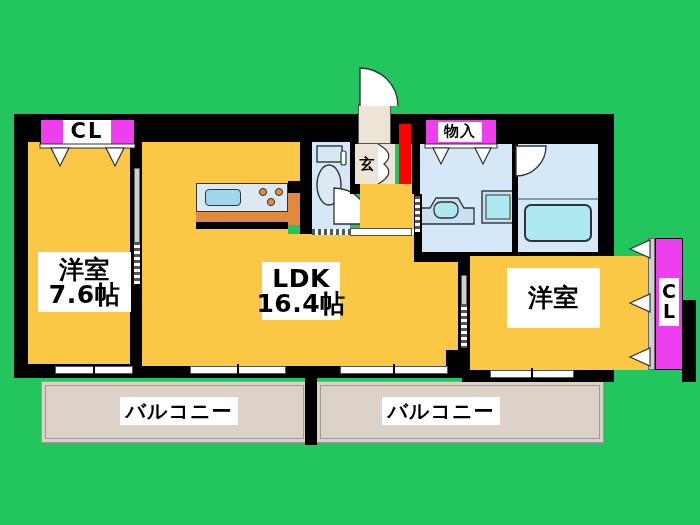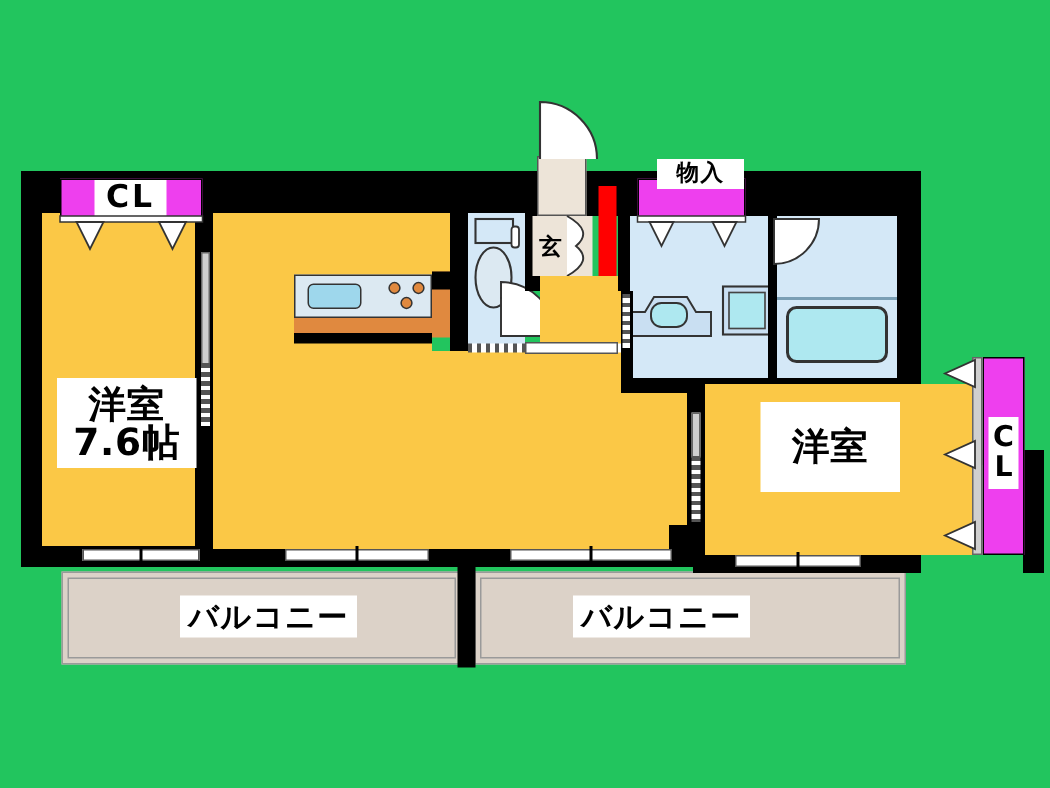--- a/index.html
+++ b/index.html
@@ -90,20 +90,24 @@
 
   <div class="abs slider" style="left:55px;top:366px;width:78px;height:8px;"></div>
   <div class="abs" style="left:93px;top:364px;width:2px;height:12px;background:#000;"></div>
 
   <div class="abs room" style="left:142px;top:142px;width:159px;height:52px;"></div>
   <div class="abs room" style="left:142px;top:142px;width:146px;height:224px;"></div>
   <div class="abs room" style="left:142px;top:292px;width:318px;height:74px;"></div>
   <div class="abs room" style="left:288px;top:255px;width:172px;height:111px;"></div>
   <div class="abs room" style="left:288px;top:234px;width:130px;height:40px;"></div>
 
+  <div class="lbl lbl-ldk" style="left:262px;top:262px;width:78px;height:58px;">
+    <span>LDK</span>
+    <span>16.4帖</span>
+  </div>
 
   <div class="abs counter" style="left:196px;top:211px;width:92px;height:14px;"></div>
   <div class="abs counter" style="left:288px;top:181px;width:13px;height:44px;"></div>
   <div class="abs sinkbody" style="left:196px;top:183px;width:92px;height:29px;"></div>
   <div class="abs glass" style="left:205px;top:189px;width:36px;height:17px;border-radius:4px;"></div>
   <svg class="abs" style="left:255px;top:186px;width:34px;height:24px;">
     <circle cx="8" cy="6" r="3.6" fill="#E0893F" stroke="#333" stroke-width="1"></circle>
     <circle cx="24" cy="6" r="3.6" fill="#E0893F" stroke="#333" stroke-width="1"></circle>
     <circle cx="16" cy="16" r="3.6" fill="#E0893F" stroke="#333" stroke-width="1"></circle>
   </svg>
@@ -134,21 +138,21 @@
   </svg>
   <div class="abs redbox" style="left:399px;top:124px;width:12px;height:60px;"></div>
 
   <div class="abs room" style="left:360px;top:184px;width:58px;height:70px;"></div>
   <div class="abs wall" style="left:412px;top:142px;width:12px;height:52px;"></div>
   <div class="abs dot-seam-h" style="left:312px;top:229px;width:104px;height:6px;"></div>
   <div class="abs slider" style="left:350px;top:228px;width:62px;height:8px;"></div>
 
   <div class="abs water" style="left:420px;top:144px;width:96px;height:110px;"></div>
   <div class="abs cl" style="left:425px;top:119px;width:72px;height:26px;"></div>
-  <div class="abs lbl lbl-sm" style="left:438px;top:106px;width:58px;height:20px;">物入</div>
+  <div class="abs lbl lbl-sm" style="left:438px;top:122px;width:44px;height:20px;">物入</div>
   <svg class="abs" style="left:425px;top:144px;width:72px;height:20px;">
     <rect x="0" y="0" width="72" height="4" fill="#ffffff" stroke="#333" stroke-width="1"></rect>
     <polygon points="8,4 24,4 16,20" fill="#ffffff" stroke="#333" stroke-width="1.2"></polygon>
     <polygon points="50,4 66,4 58,20" fill="#ffffff" stroke="#333" stroke-width="1.2"></polygon>
   </svg>
   <svg class="abs" style="left:418px;top:188px;width:58px;height:38px;">
     <path d="M2,36 L2,20 L12,20 L18,10 L40,10 L46,20 L56,20 L56,36 Z" fill="#C9DFF2" stroke="#333" stroke-width="1.3"></path>
     <rect x="16" y="14" width="24" height="16" rx="7" fill="#AEE8F0" stroke="#333" stroke-width="1.3"></rect>
   </svg>
   <svg class="abs" style="left:481px;top:190px;width:34px;height:34px;">

